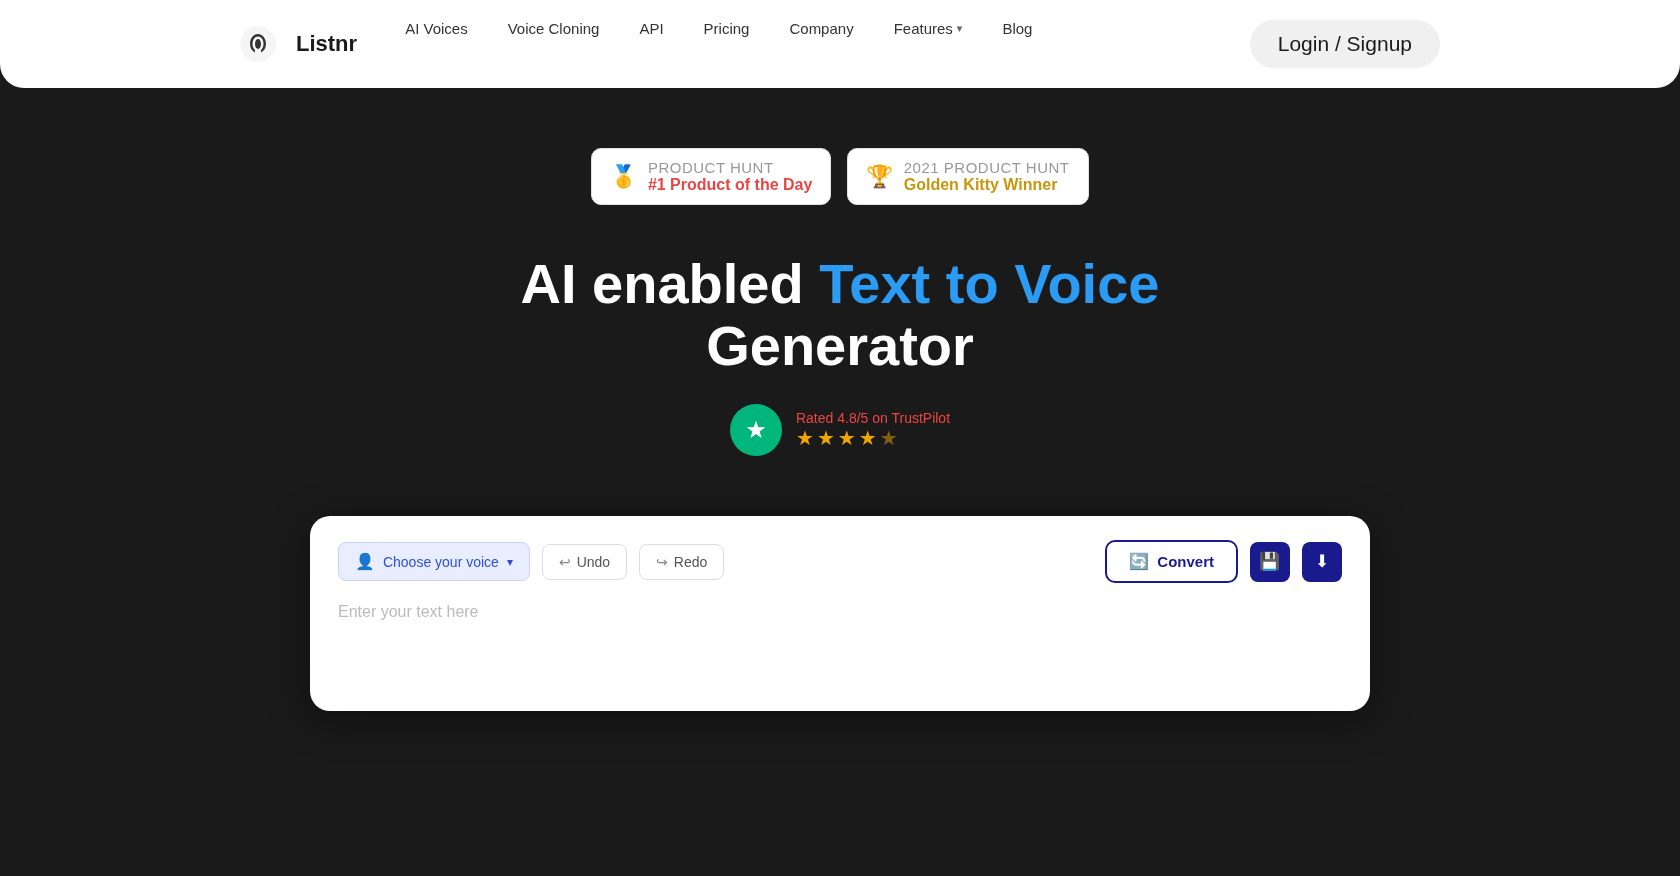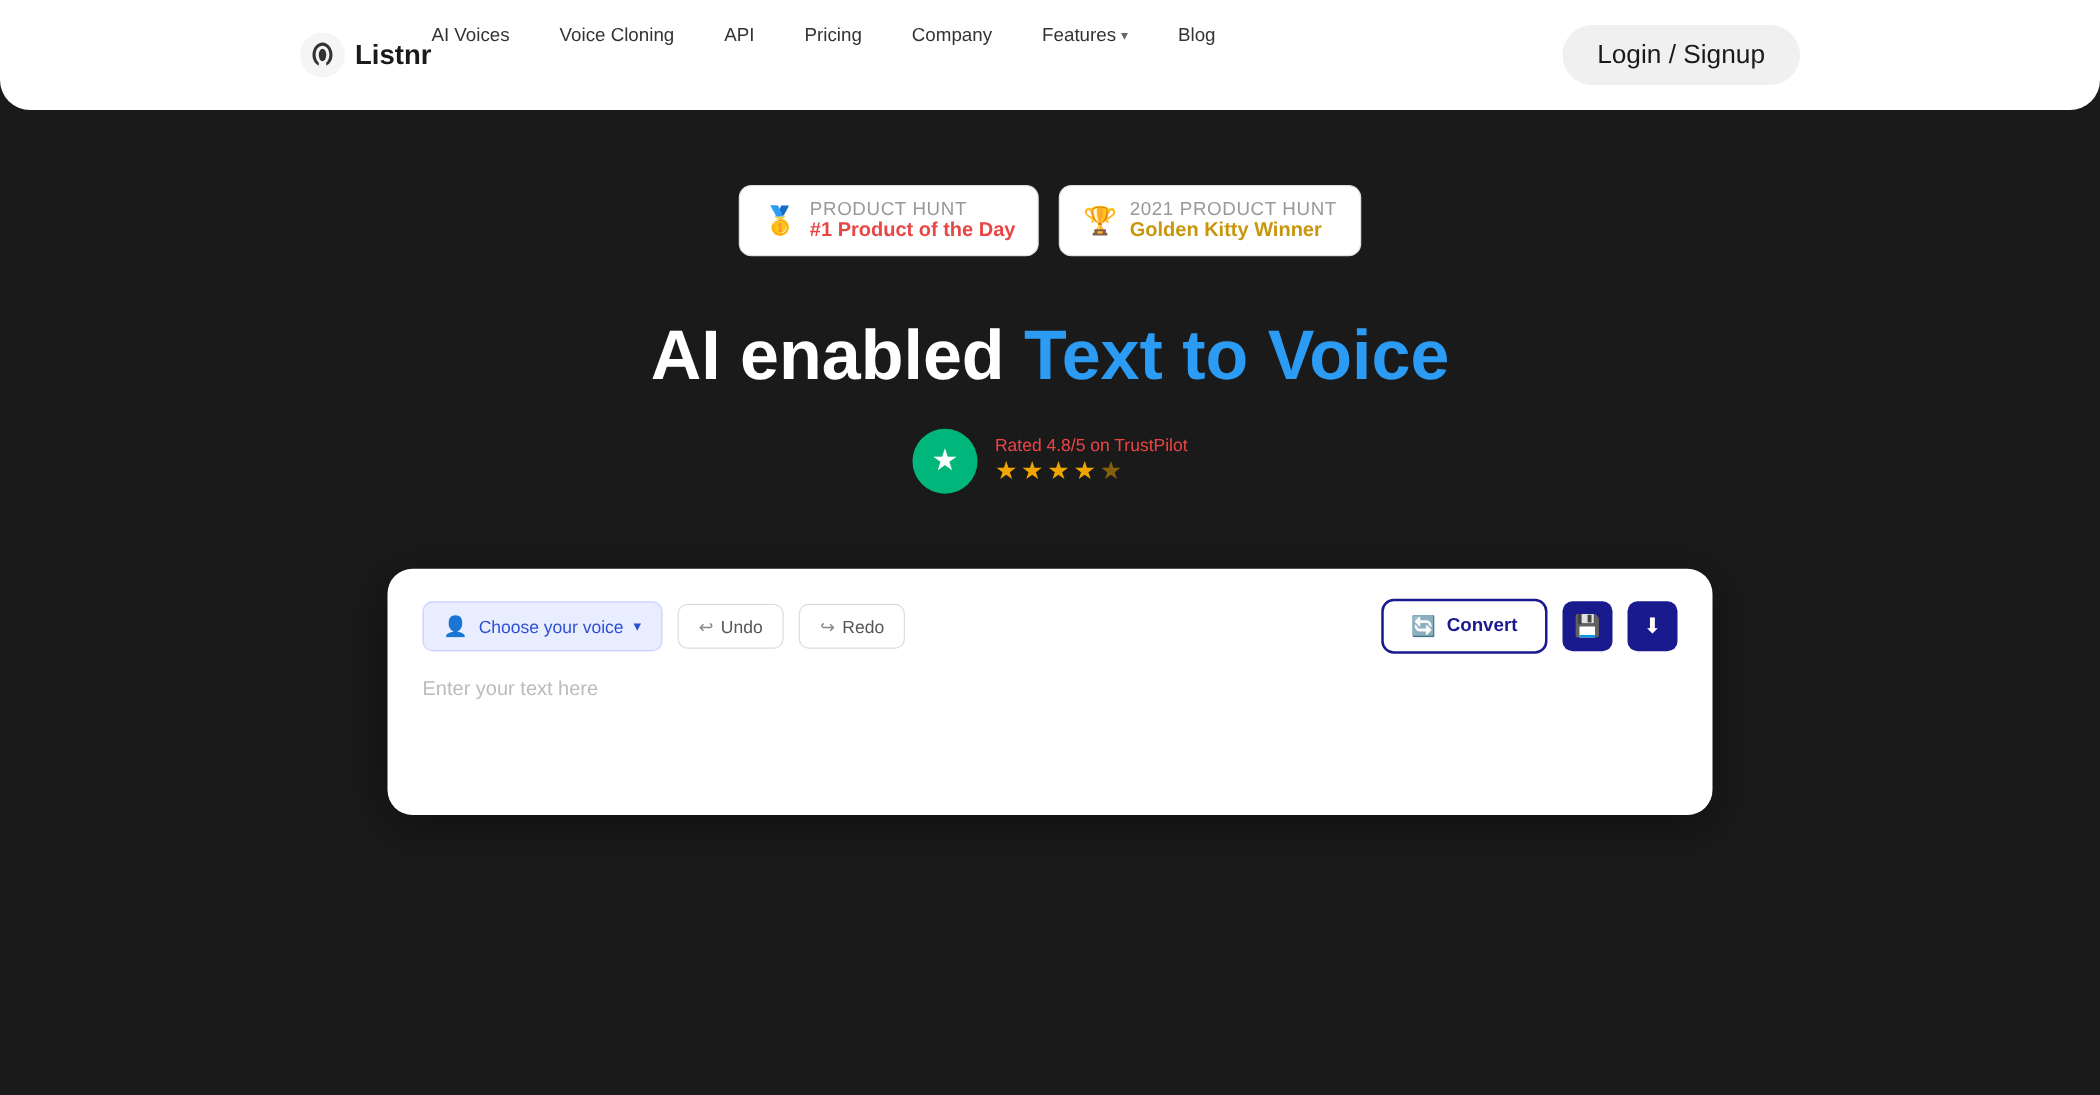--- a/index.html
+++ b/index.html
@@ -12,21 +12,22 @@
       z-index: 10;
       padding: 0 240px;
       display: flex;
       align-items: center;
       height: 88px;
       border-radius: 0 0 24px 24px;
     }
     .logo {
       display: flex;
       align-items: center;
-      gap: 8px;
+      gap: 20px;
+      margin-right: 48px;
     }
     .logo-icon {
       width: 36px;
       height: 36px;
     }
     .logo-text {
       font-size: 22px;
       font-weight: 700;
       color: #1a1a1a;
     }
@@ -285,20 +286,21 @@
       <span class="badge-icon">🏆</span>
       <div class="badge-content">
         <div class="badge-small">2021 PRODUCT HUNT</div>
         <div class="badge-main badge-main-gold">Golden Kitty Winner</div>
       </div>
     </div>
   </div>
 
   <h1 class="hero-title">
     <span>AI enabled </span><span class="hero-title-blue">Text to Voice</span><br>
+    <span>Generator</span>
   </h1>
 
 
   <div class="trustpilot">
     <div class="tp-star-bg">
       <span class="tp-star-inner">★</span>
     </div>
     <div class="tp-text-block">
       <div class="tp-rated">Rated 4.8/5 on TrustPilot</div>
       <div class="tp-stars">

